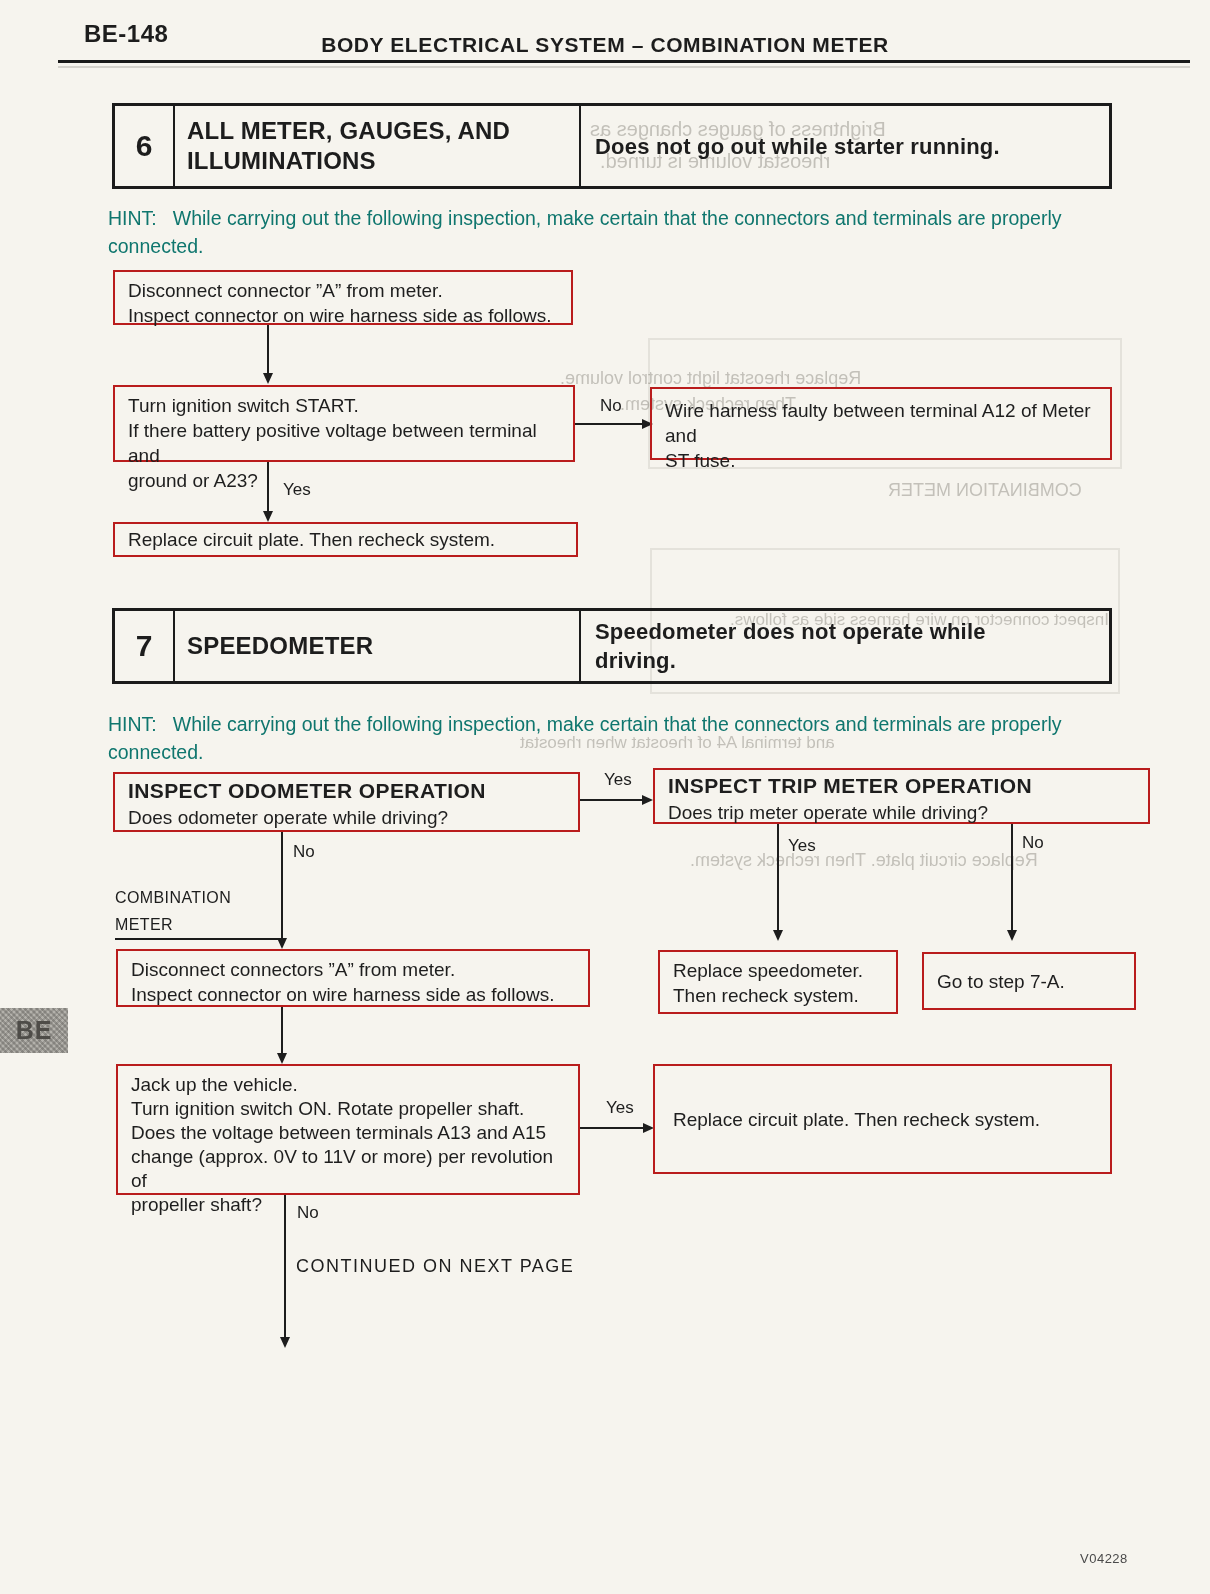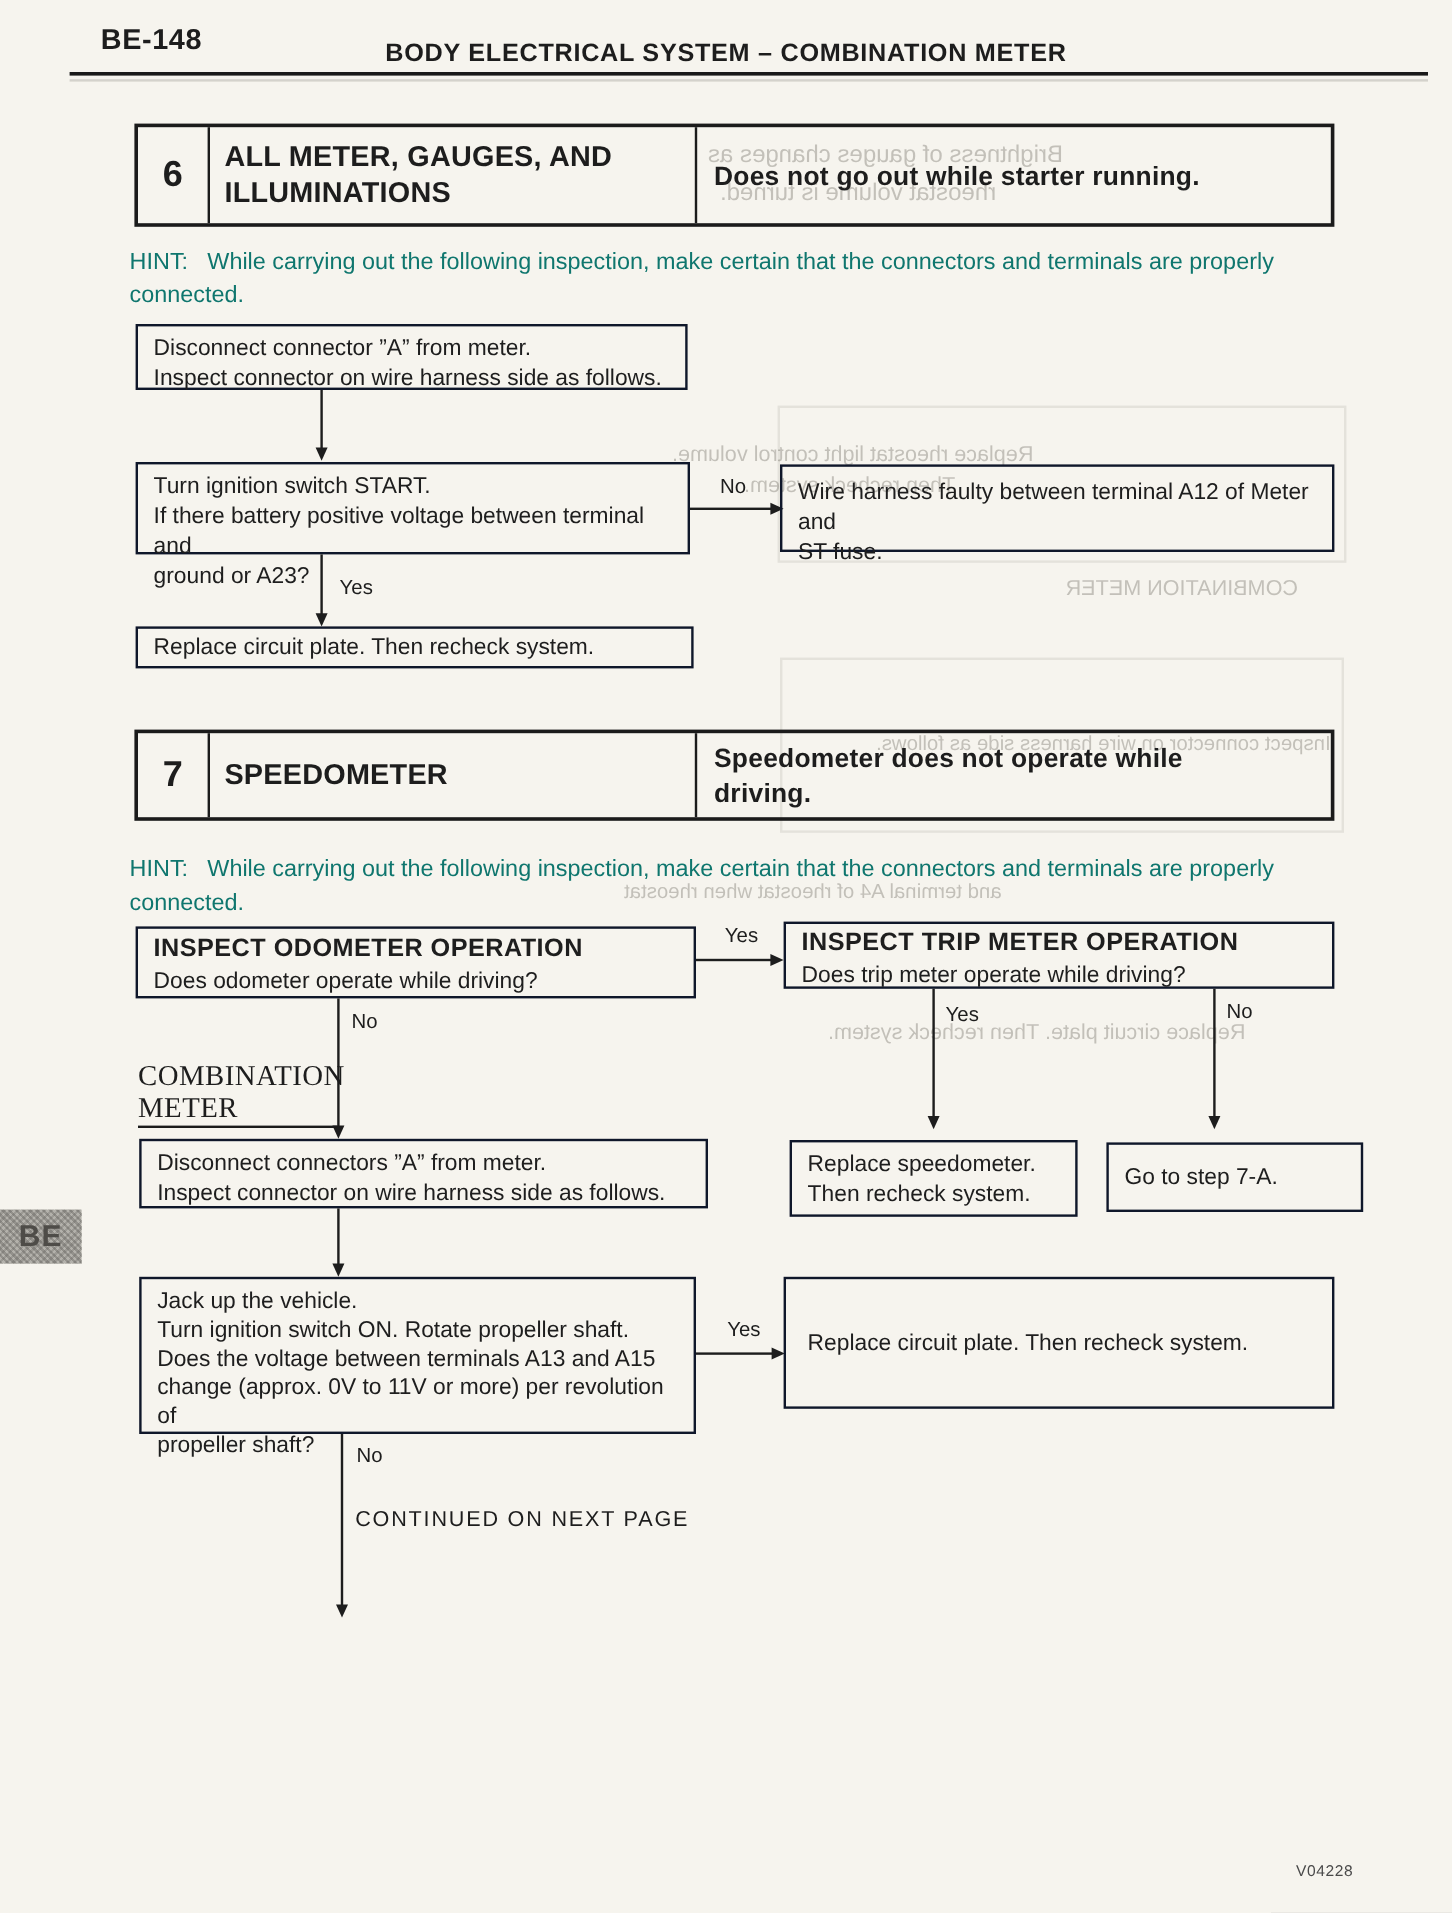--- a/index.html
+++ b/index.html
@@ -19,28 +19,28 @@
 
   
   .sec{left:112px;width:1000px;border:3px solid #1b1b1b;display:flex;box-sizing:border-box;background:transparent;}
   .sec-num{width:58px;border-right:2px solid #1b1b1b;display:flex;align-items:center;justify-content:center;font-size:30px;font-weight:bold;flex:none;}
   .sec-title{width:406px;border-right:2px solid #1b1b1b;padding:6px 12px;font-weight:bold;font-size:24px;line-height:30px;display:flex;flex-direction:column;justify-content:center;flex:none;box-sizing:border-box;letter-spacing:.2px;}
   .sec-symptom{flex:1;padding:6px 14px;font-weight:bold;font-size:22px;line-height:29px;display:flex;flex-direction:column;justify-content:center;letter-spacing:.2px;}
 
   .hint{font-size:19.5px;line-height:28px;color:#0f766e;}
   .hint .hint-label{margin-right:16px;}
 
-  .fbox{border:2px solid #0f172a;font-size:19px;line-height:25px;color:#1e1e1e;padding:6px 13px;box-sizing:border-box;background:transparent;}
+  .fbox{border:2px solid #b91c1c;font-size:19px;line-height:25px;color:#1e1e1e;padding:6px 13px;box-sizing:border-box;background:transparent;}
   .fbox .btitle{font-weight:bold;font-size:21px;letter-spacing:.4px;line-height:28px;}
   .vline{width:2px;background:#1d1d1d;}
   .hline{height:2px;background:#1d1d1d;}
   .arr-down{width:0;height:0;border-left:5px solid transparent;border-right:5px solid transparent;border-top:11px solid #1d1d1d;}
   .arr-right{width:0;height:0;border-top:5px solid transparent;border-bottom:5px solid transparent;border-left:11px solid #1d1d1d;}
   .branch-label{font-size:17px;color:#1d1d1d;}
-  .comb-label{font-size:24px;line-height:27px;letter-spacing:.4px;font-family:Liberation Serif, serif;}
+  .comb-label{font-size:16px;line-height:27px;letter-spacing:.4px;}
   .comb-underline{border-top:2px solid #1b1b1b;height:0;}
   .continued{font-size:18px;letter-spacing:1.5px;color:#1d1d1d;}
 
   .be-tab{
     left:0;top:1008px;width:68px;height:45px;
     background-color:#b3b1ab;
     background-image:
       repeating-linear-gradient(45deg, rgba(88,86,82,.35) 0 2px, transparent 2px 4px),
       repeating-linear-gradient(-45deg, rgba(88,86,82,.25) 0 2px, transparent 2px 4px);
     display:flex;align-items:center;justify-content:center;
@@ -141,21 +141,21 @@
 
   <div class="abs fbox" style="left:113px;top:772px;width:467px;height:60px;padding-top:3px;">
     <div class="btitle">INSPECT ODOMETER OPERATION</div>
     <div>Does odometer operate while driving?</div>
   </div>
 
   <div class="abs hline" style="left:580px;top:799px;width:64px;"></div>
   <div class="abs arr-right" style="left:642px;top:795px;"></div>
   <div class="abs branch-label" style="left:604px;top:770px;">Yes</div>
 
-  <div class="abs fbox" style="left:653px;top:768px;width:459px;height:56px;padding-top:2px;">
+  <div class="abs fbox" style="left:653px;top:768px;width:497px;height:56px;padding-top:2px;">
     <div class="btitle">INSPECT TRIP METER OPERATION</div>
     <div>Does trip meter operate while driving?</div>
   </div>
 
   <div class="abs vline" style="left:281px;top:832px;height:108px;"></div>
   <div class="abs arr-down" style="left:277px;top:938px;"></div>
   <div class="abs branch-label" style="left:293px;top:842px;">No</div>
 
   <div class="abs comb-label" style="left:115px;top:884px;">
     <div>COMBINATION</div>

